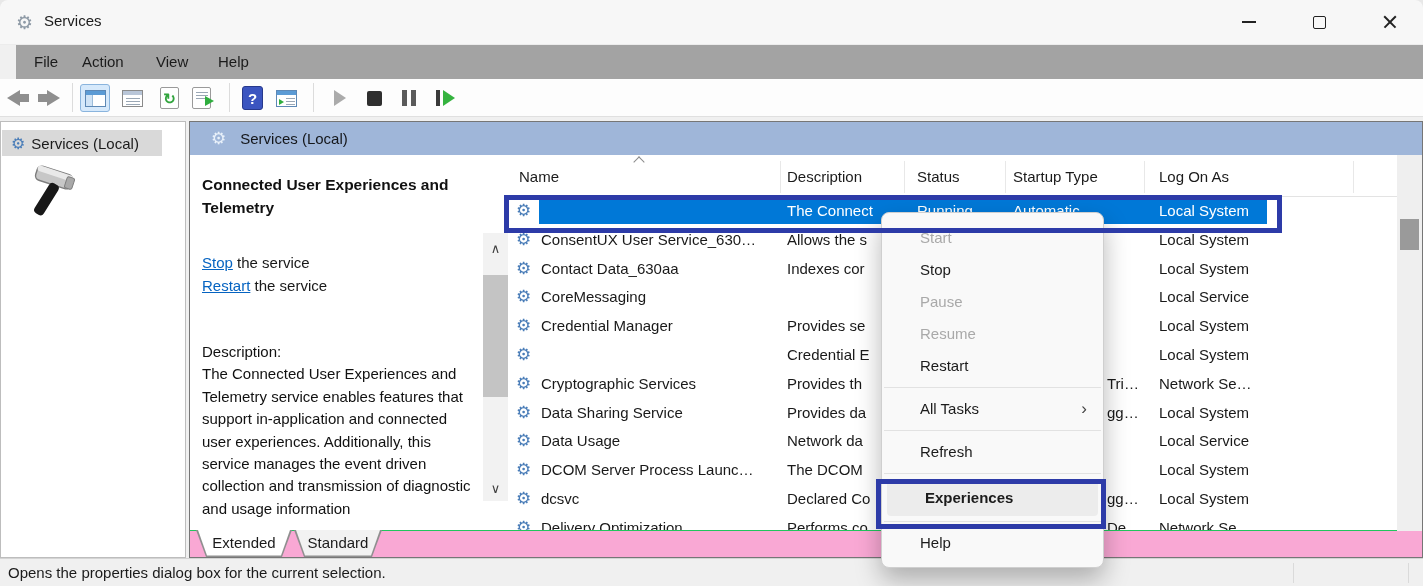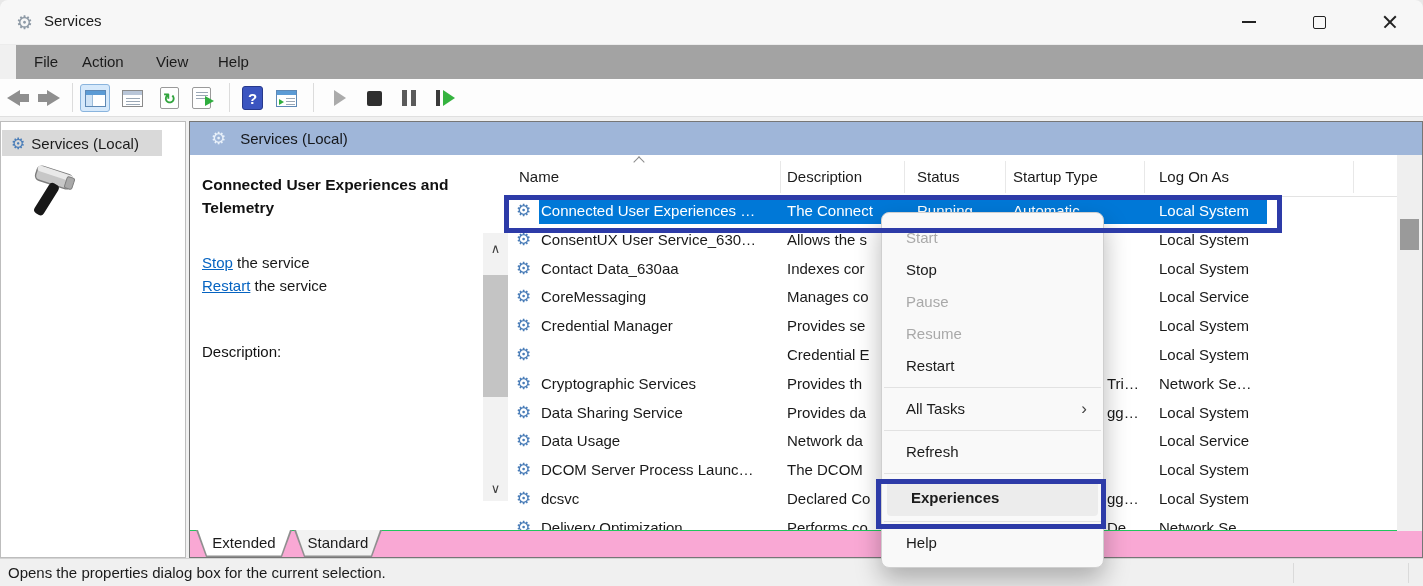--- a/index.html
+++ b/index.html
@@ -104,21 +104,21 @@
   .tab .t-f{position:absolute;inset:0;background:#f2f2f2;
     clip-path:polygon(2px 0,calc(100% - 2px) 0,calc(100% - 11px) calc(100% - 1.5px),11px calc(100% - 1.5px));}
   .tab.active .t-f{background:#fff;}
   .tab .t-l{position:absolute;inset:0;text-align:center;line-height:25px;font-size:15px;color:#1b1b1b;}
   
   #list-scroll{position:absolute;left:1397px;top:155px;width:25px;height:376px;background:#efefef;z-index:5;}
   #list-scroll .thumb{position:absolute;left:3px;top:64px;width:19px;height:31px;background:#9a9a9a;}
   
   #ctxmenu{position:absolute;left:881px;top:212px;width:223px;height:356px;background:#f9f9f9;
     border:1px solid #cfcfcf;border-radius:8px;box-shadow:0 12px 26px rgba(0,0,0,.28);z-index:40;padding-top:9px;}
-  .mi{height:32px;line-height:32px;padding-left:24px;font-size:15px;color:#1b1b1b;position:relative;}
+  .mi{height:32px;line-height:32px;padding-left:38px;font-size:15px;color:#1b1b1b;position:relative;}
   .mi.dis{color:#a9a9a9;}
   .mi.hl{font-weight:bold;background:#ececec;border-radius:4px;margin:6px 5px 4px 5px;height:36px;line-height:36px;}
   .msep{height:1px;background:#e2e2e2;margin:5px 2px;}
   .mi .sub{position:absolute;right:16px;top:0;font-size:17px;color:#444;}
   
   .ann{position:absolute;border:5px solid #2d3ba8;z-index:60;pointer-events:none;}
   #ann-row{left:504px;top:195px;width:778px;height:38px;}
   #ann-props{left:876px;top:479px;width:230px;height:50px;}
   
   #statusbar{position:absolute;left:0;top:558px;width:1423px;height:28px;background:#f0f0f0;border-top:1px solid #d4d4d4;}
@@ -243,20 +243,21 @@
     </div>
 
     <div id="ext-pane">
       <div id="svc-links">
         <div><a>Stop</a><span> the service</span></div>
         <div><a>Restart</a><span> the service</span></div>
       </div>
       <div id="svc-title">Connected User Experiences and Telemetry</div>
       <div id="svc-desc">
         <div>Description:</div>
+        <div>The Connected User Experiences and Telemetry service enables features that support in-application and connected user experiences. Additionally, this service manages the event driven collection and transmission of diagnostic and usage information</div>
       </div>
     </div>
 
     <div id="desc-scroll">
       <div class="sarrow up">∧</div>
       <div class="thumb"></div>
       <div class="sarrow down">∨</div>
     </div>
 
     <div id="list-pane">
@@ -269,42 +270,40 @@
         <span class="hcell" style="left:650px">Log On As</span>
         <span class="hsep" style="left:271px"></span>
         <span class="hsep" style="left:395px"></span>
         <span class="hsep" style="left:496px"></span>
         <span class="hsep" style="left:635px"></span>
         <span class="hsep" style="left:844px"></span>
       </div>
       <div id="rows">
           <div class="lrow sel">
             <span class="gear">⚙</span>
-            <span class="c name">Connected User Experiences …</span>
             <span class="c desc">The Connect</span>
             <span class="c status">Running</span>
             <span class="c startup">Automatic</span>
             <span class="c logon">Local System</span>
           </div>
           <div class="lrow">
             <span class="gear">⚙</span>
             <span class="c name">ConsentUX User Service_630…</span>
             <span class="c desc">Allows the s</span>
             <span class="c logon">Local System</span>
           </div>
           <div class="lrow">
             <span class="gear">⚙</span>
             <span class="c name">Contact Data_630aa</span>
             <span class="c desc">Indexes cor</span>
             <span class="c logon">Local System</span>
           </div>
           <div class="lrow">
             <span class="gear">⚙</span>
             <span class="c name">CoreMessaging</span>
-            <span class="c desc">Manages co</span>
             <span class="c logon">Local Service</span>
           </div>
           <div class="lrow">
             <span class="gear">⚙</span>
             <span class="c name">Credential Manager</span>
             <span class="c desc">Provides se</span>
             <span class="c logon">Local System</span>
           </div>
           <div class="lrow">
             <span class="gear">⚙</span>

